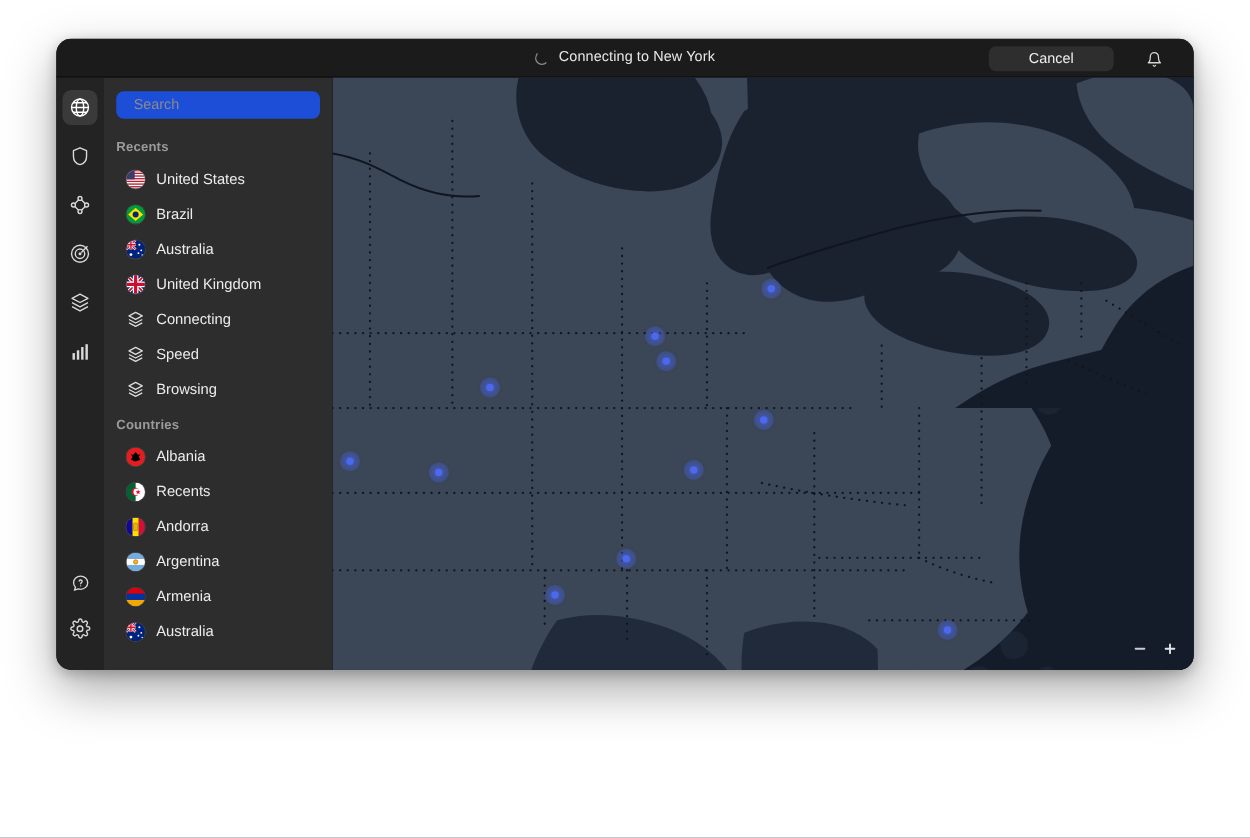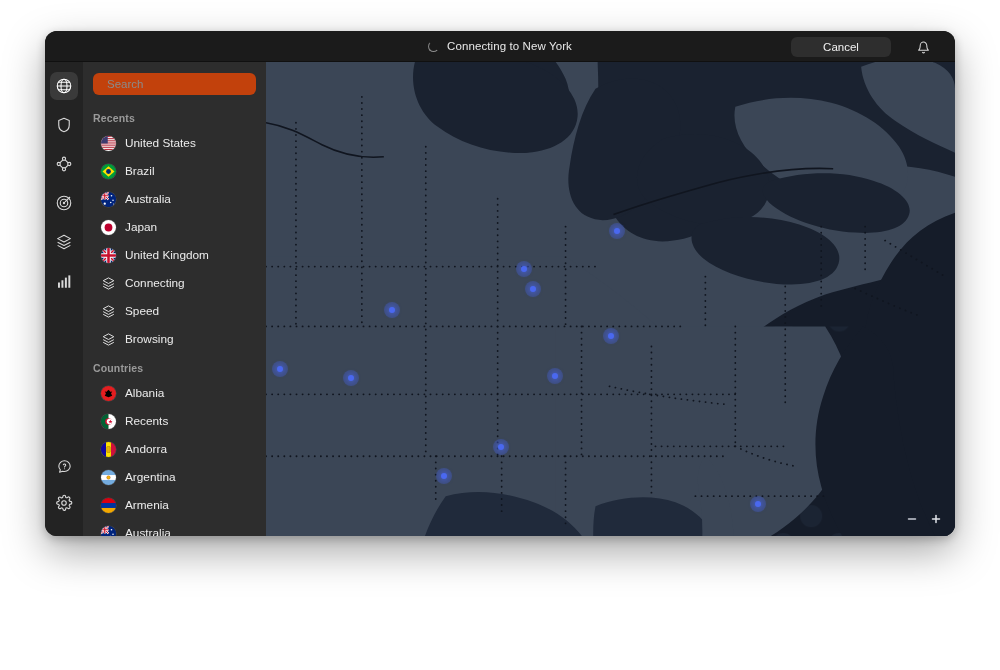--- a/index.html
+++ b/index.html
@@ -82,21 +82,21 @@
 
   
   #list-panel{
     width:183px; flex:0 0 183px;
     background:#2d2d2d;
     display:flex; flex-direction:column;
     min-height:0;
   }
   #search-wrap{ padding:11px 10px 8px 10px; }
   #search-box{
-    height:22px; background:#c2410c;
+    height:22px; background:#1d4ed8;
     border-radius:6px;
     display:flex; align-items:center; gap:6px;
     padding:0 8px;
   }
   #search-input{
     flex:1; background:transparent; border:none; outline:none;
     color:#e0e0e0; font-size:11.5px; font-family:inherit;
   }
   #search-input::placeholder{ color:#8b8b8b; }
 
@@ -291,29 +291,20 @@
                 <path d="M5 0 V10 M0 5 H10" stroke="#fff" stroke-width="3"></path>
                 <path d="M5 0 V10 M0 5 H10" stroke="#cf142b" stroke-width="1.6"></path>
                 <circle cx="5" cy="15.5" r="1.5" fill="#fff"></circle>
                 <circle cx="14" cy="5" r="1.1" fill="#fff"></circle>
                 <circle cx="16" cy="11" r="1" fill="#fff"></circle>
                 <circle cx="13" cy="14" r="1" fill="#fff"></circle>
                 <circle cx="17" cy="16" r=".8" fill="#fff"></circle>
               </svg>
             </span>
             <span class="item-label">Australia</span>
-          </div>
-          <div class="list-item">
-            <span class="flag">
-              <svg viewBox="0 0 20 20" width="15" height="15" style="display: block;">
-                <rect width="20" height="20" fill="#fff"></rect>
-                <circle cx="10" cy="10" r="5.2" fill="#bc002d"></circle>
-              </svg>
-            </span>
-            <span class="item-label">Japan</span>
           </div>
           <div class="list-item">
             <span class="flag">
               <svg viewBox="0 0 20 20" width="15" height="15" style="display: block;">
                 <rect width="20" height="20" fill="#012169"></rect>
                 <path d="M0 0 L20 20 M20 0 L0 20" stroke="#fff" stroke-width="4"></path>
                 <path d="M0 0 L20 20 M20 0 L0 20" stroke="#c8102e" stroke-width="2"></path>
                 <path d="M10 0 V20 M0 10 H20" stroke="#fff" stroke-width="6"></path>
                 <path d="M10 0 V20 M0 10 H20" stroke="#c8102e" stroke-width="3.4"></path>
               </svg>

